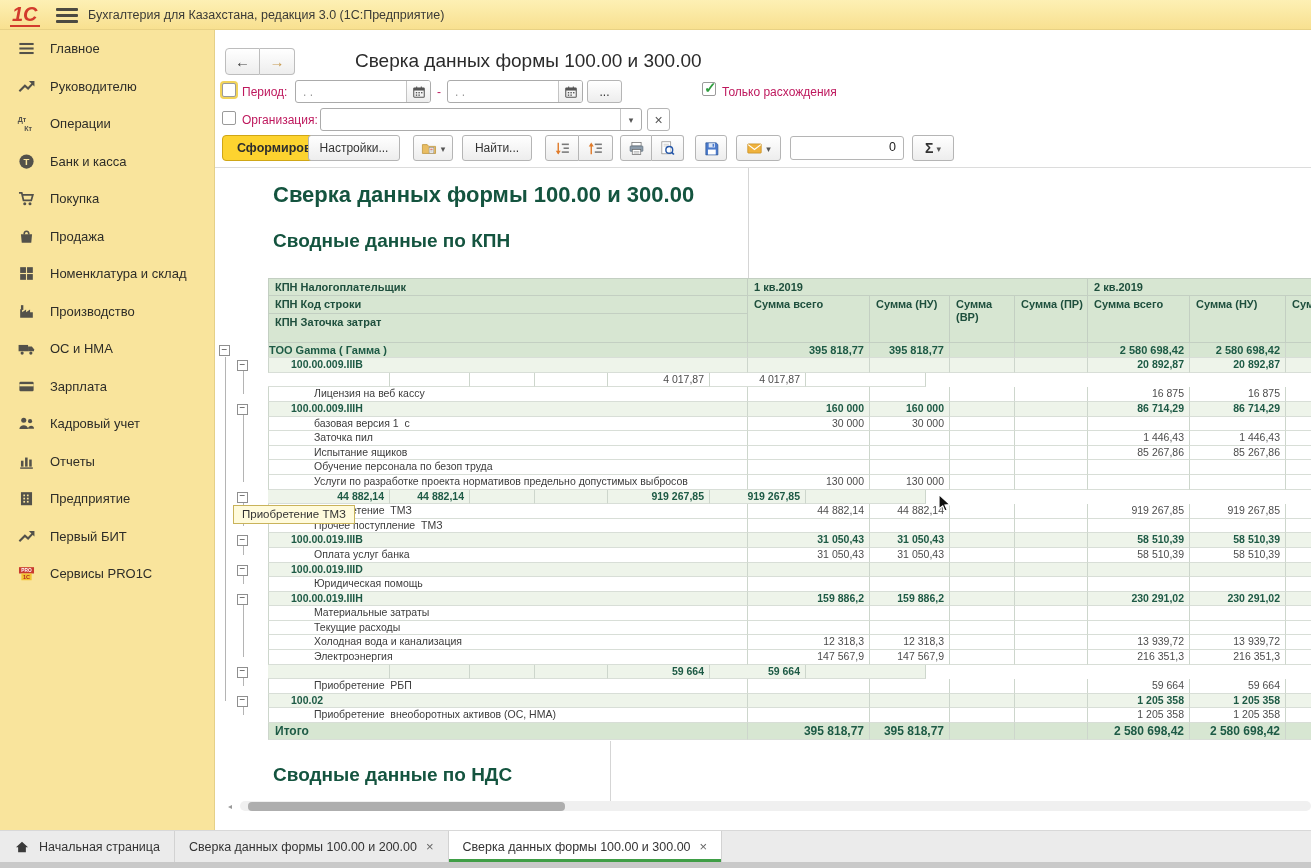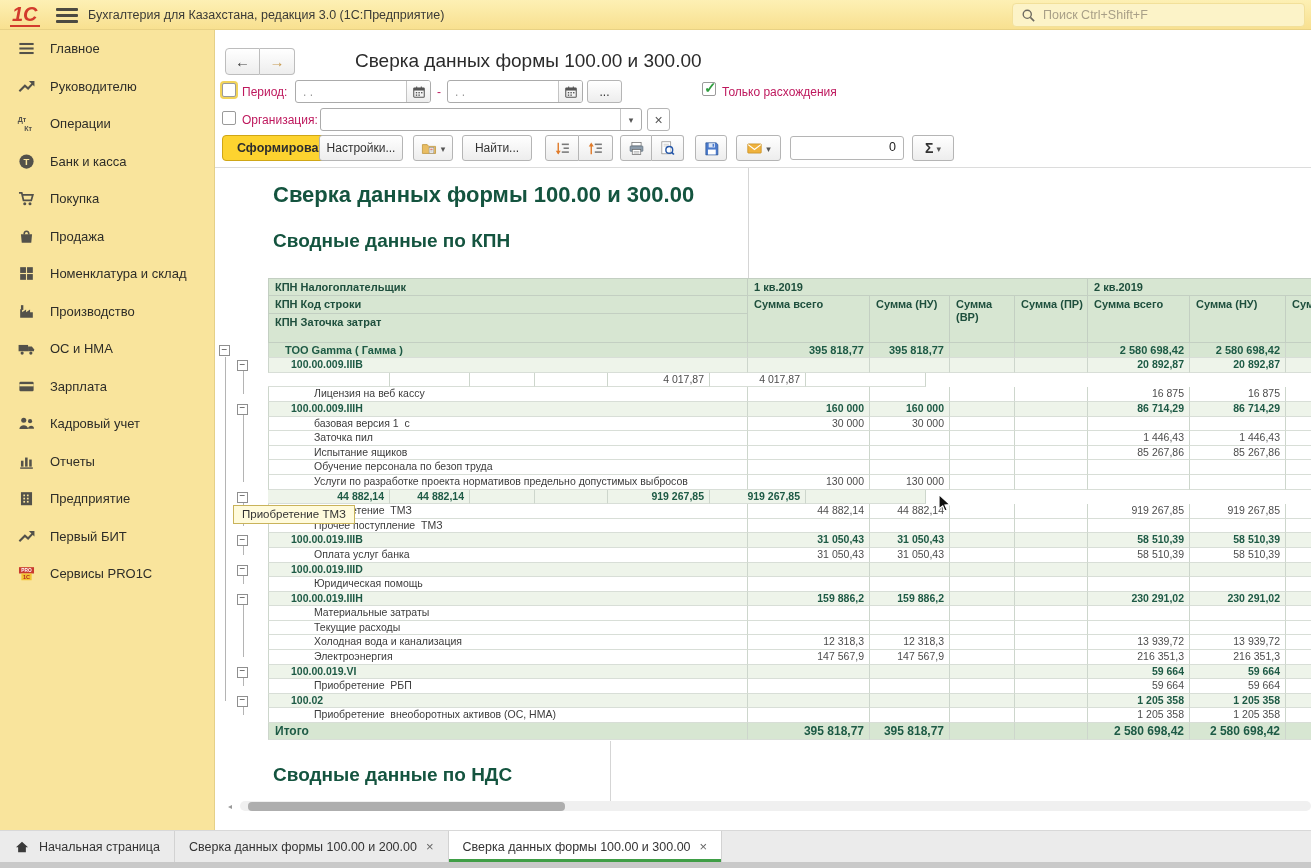--- a/index.html
+++ b/index.html
@@ -82,21 +82,21 @@
   .t-row { display:flex; height:14.6px; }
   .t-row .desc { width:480px; flex:none; border-left:1px solid #cdd6cc; border-right:1px solid #cdd6cc;
       border-bottom:1px solid #d8ded7; white-space:pre; overflow:hidden; line-height:13.8px; color:#3c3c3c;}
   .t-row .val { flex:none; border-right:1px solid #cdd6cc; border-bottom:1px solid #d8ded7;
       text-align:right; padding-right:5px; line-height:13.8px; color:#4c4c4c; overflow:hidden;}
   .t-row.company { height:15.2px; }
   .t-row.company .desc, .t-row.company .val { background:#d7e6d2; font-weight:bold; color:#1d5a45; font-size:11px; line-height:14.4px;}
   .t-row.group .desc, .t-row.group .val { background:#eef4ea; font-weight:bold; color:#1d5a45; }
   .t-row.total { height:17px; }
   .t-row.total .desc, .t-row.total .val { background:#d7e6d2; font-weight:bold; color:#1d5a45; font-size:12px; line-height:16px;}
-  .t-row.company .desc { padding-left:16px; }
+  .t-row.company .desc { padding-left:0; }
   .t-row.group .desc { padding-left:22px; }
   .t-row.detail .desc { padding-left:45px; }
   .t-row.total .desc { padding-left:6px; }
 
   .exp { position:absolute; width:11px; height:11px; top:2px; background:#fff; border:1px solid #8f8f8f; }
   .exp::after { content:"−"; position:absolute; left:1.5px; top:-2.5px; font-size:10px; color:#444; }
   .exp.l1 { left:4px; }
   .exp.l2 { left:22px; }
   .tline { position:absolute; width:1px; background:#b4b4b4; }
 
@@ -289,26 +289,20 @@
 <div class="screen">
 
   <div class="topbar">
     <span class="logo">1С</span>
     <div class="burger">
         <div></div>
         <div></div>
         <div></div>
       </div>
     <span class="apptitle">Бухгалтерия для Казахстана, редакция 3.0  (1С:Предприятие)</span>
-    <div class="search">
-      <svg class="s-ic" style="width:15px;height:15px">
-          <use href="#sym-mag"></use>
-        </svg>
-      <span class="ph">Поиск Ctrl+Shift+F</span>
-    </div>
   </div>
 
   <div class="sidebar">
       <div class="side-item">
         <svg class="s-ic">
           <use href="#sym-menu"></use>
         </svg>
         <span>Главное</span>
       </div>
       <div class="side-item">
@@ -433,21 +427,21 @@
 
     <span class="cb" style="left:7px;top:81px"></span>
     <span class="flabel" style="left:27px;top:83px">Организация:</span>
     <div class="combo">
       <span class="fill"></span>
       <span class="dd caret"></span>
     </div>
     <div class="btn xbtn" style="background:#fff;border:1px solid #b5b5b5"></div>
 
     <div class="btn-gen">Сформировать</div>
-    <div class="btn tbtn" style="left:104px;width:84px">Настройки...</div>
+    <div class="btn tbtn" style="left:93px;width:92px">Настройки...</div>
     <div class="btn tbtn icbtn" style="left:198px;width:40px">
       <svg style="width:17px;height:17px">
           <use href="#sym-variants"></use>
         </svg>
         <span class="caret"></span>
     </div>
     <div class="btn tbtn" style="left:247px;width:70px">Найти...</div>
     <div class="abs" style="left:330px;top:105px;display:flex">
       <div class="btn icbtn" style="width:34px;height:26px;border-radius:3px 0 0 3px">
           <svg style="width:17px;height:17px">
@@ -769,21 +763,20 @@
               <div class="val" style="width: 65px;"></div>
               <div class="val" style="width: 73px;"></div>
               <div class="val" style="width: 102px;">216 351,3</div>
               <div class="val" style="width: 96px;">216 351,3</div>
               <div class="val" style="width: 120px;"></div>
             </div>
             <div class="t-row group">
               <div class="gut">
                 <span class="exp l2"></span>
               </div>
-              <div class="desc">100.00.019.VI</div>
               <div class="val" style="width: 122px;"></div>
               <div class="val" style="width: 80px;"></div>
               <div class="val" style="width: 65px;"></div>
               <div class="val" style="width: 73px;"></div>
               <div class="val" style="width: 102px;">59 664</div>
               <div class="val" style="width: 96px;">59 664</div>
               <div class="val" style="width: 120px;"></div>
             </div>
             <div class="t-row detail">
               <div class="gut"></div>

